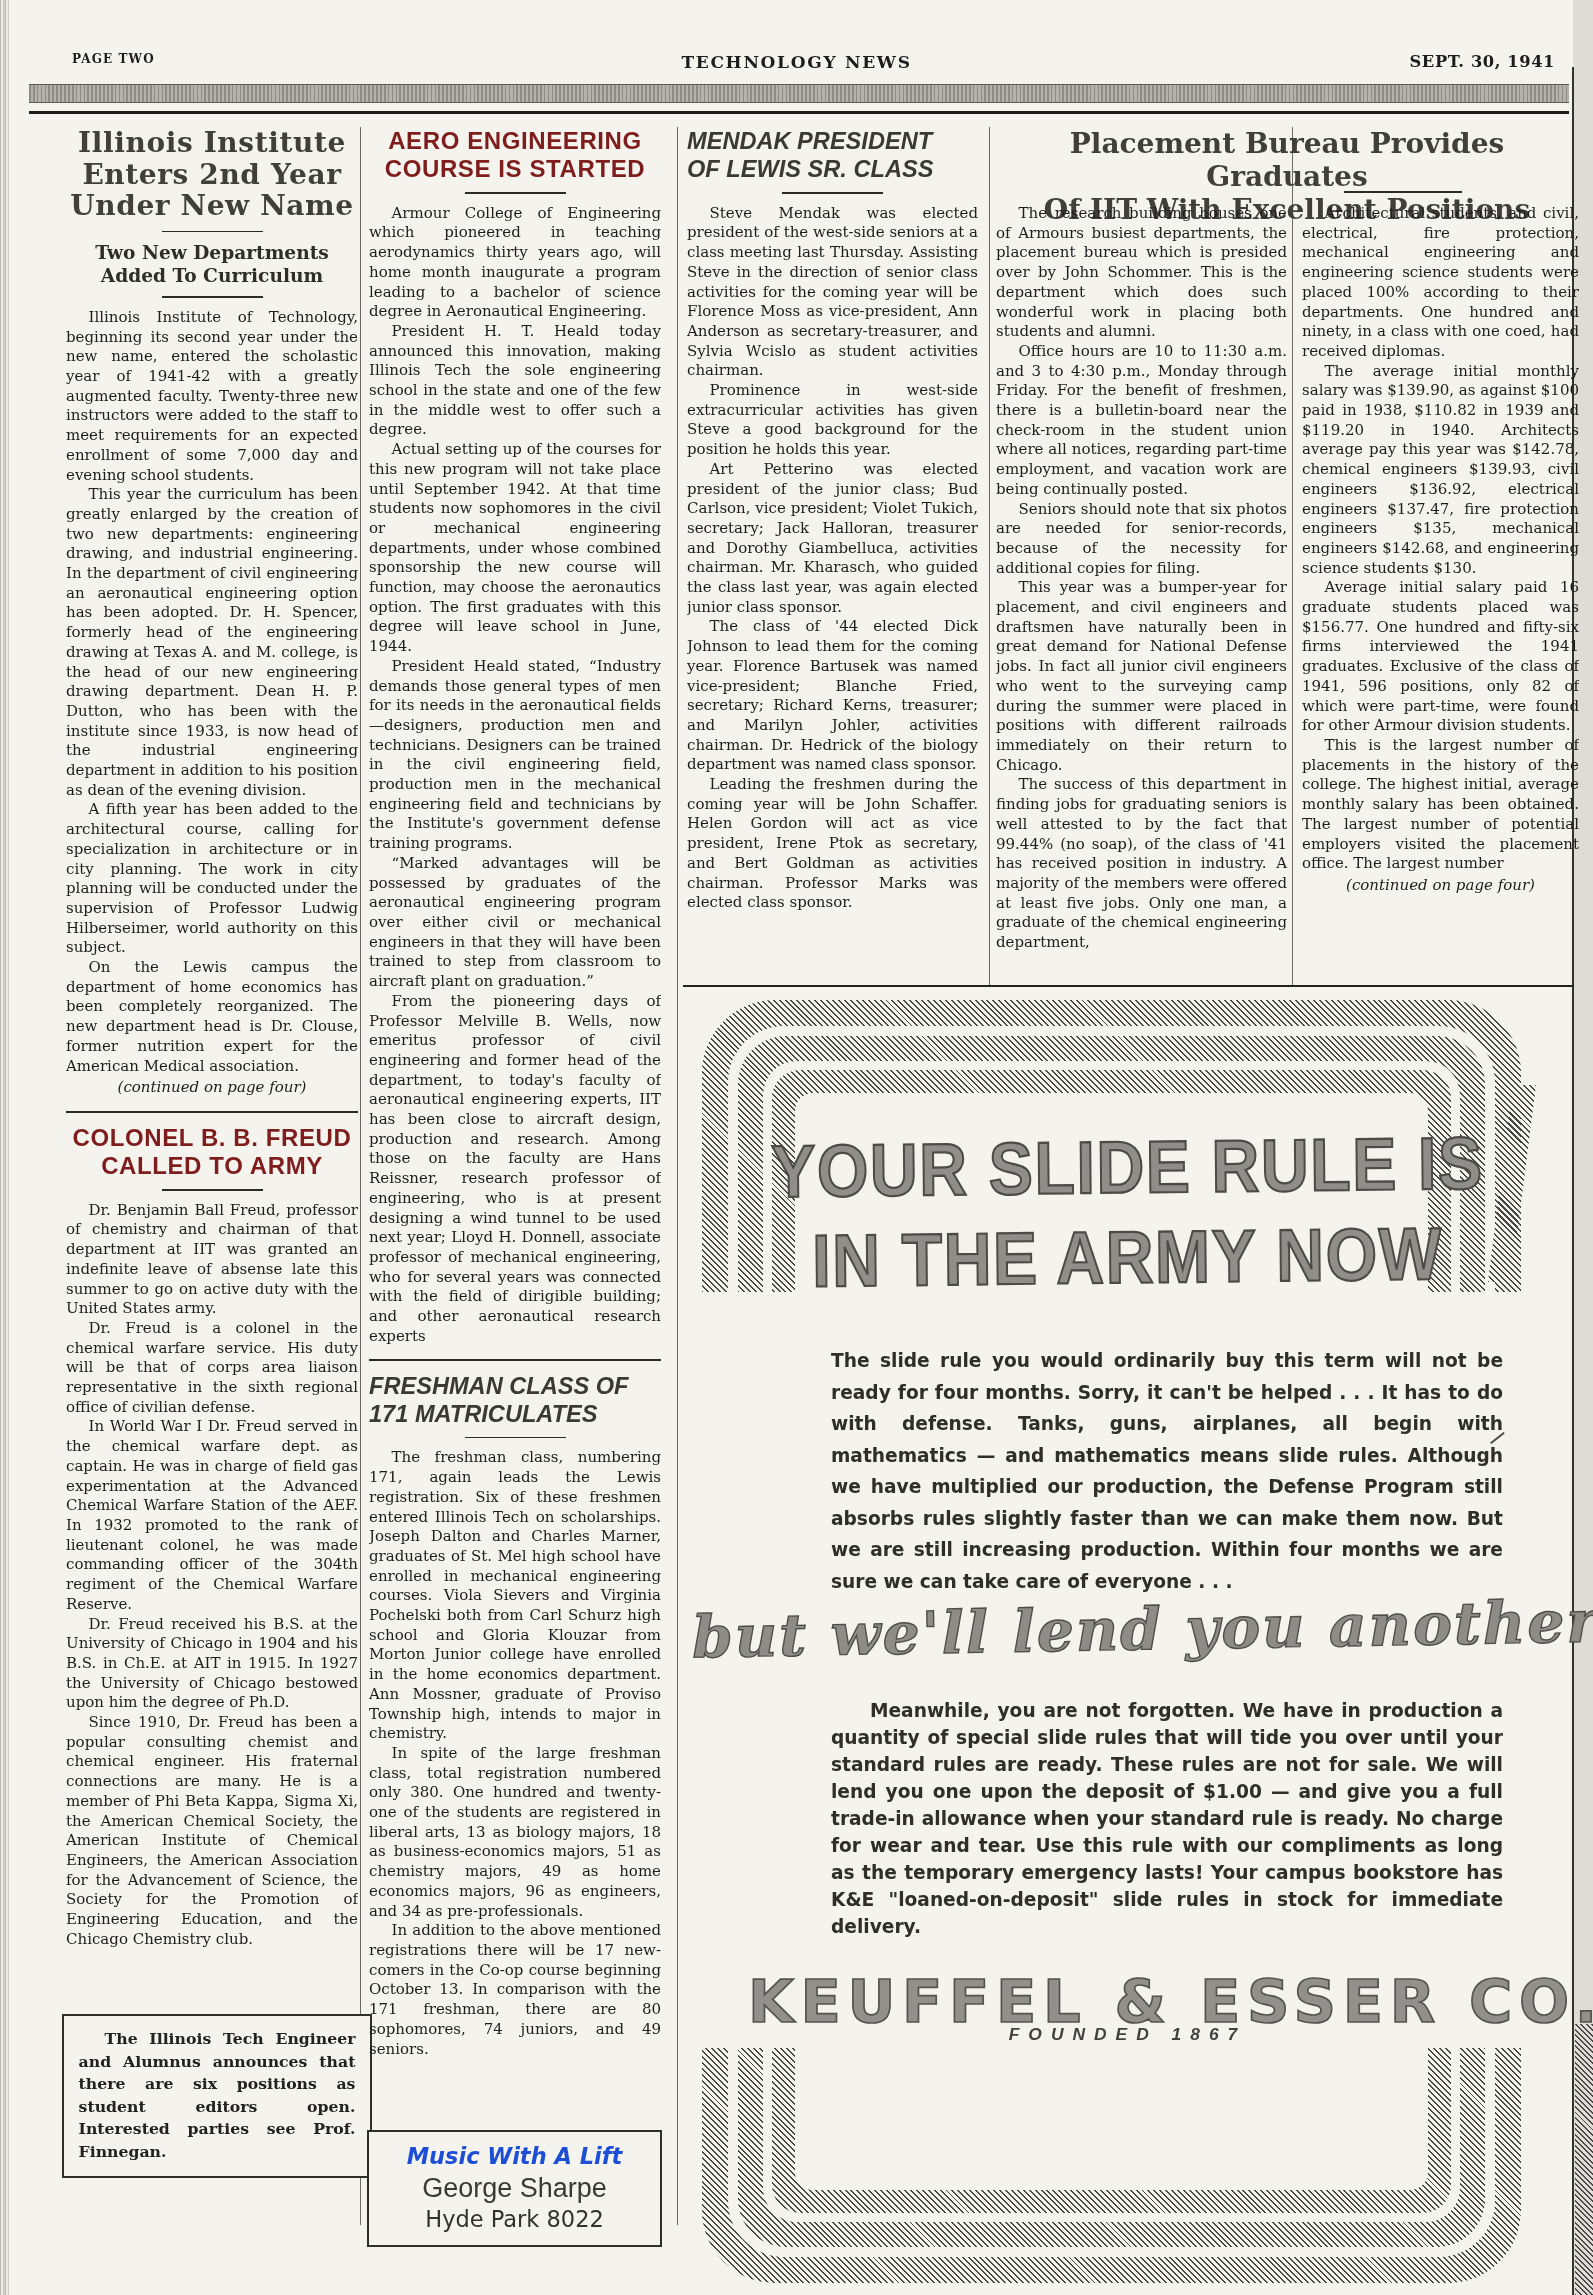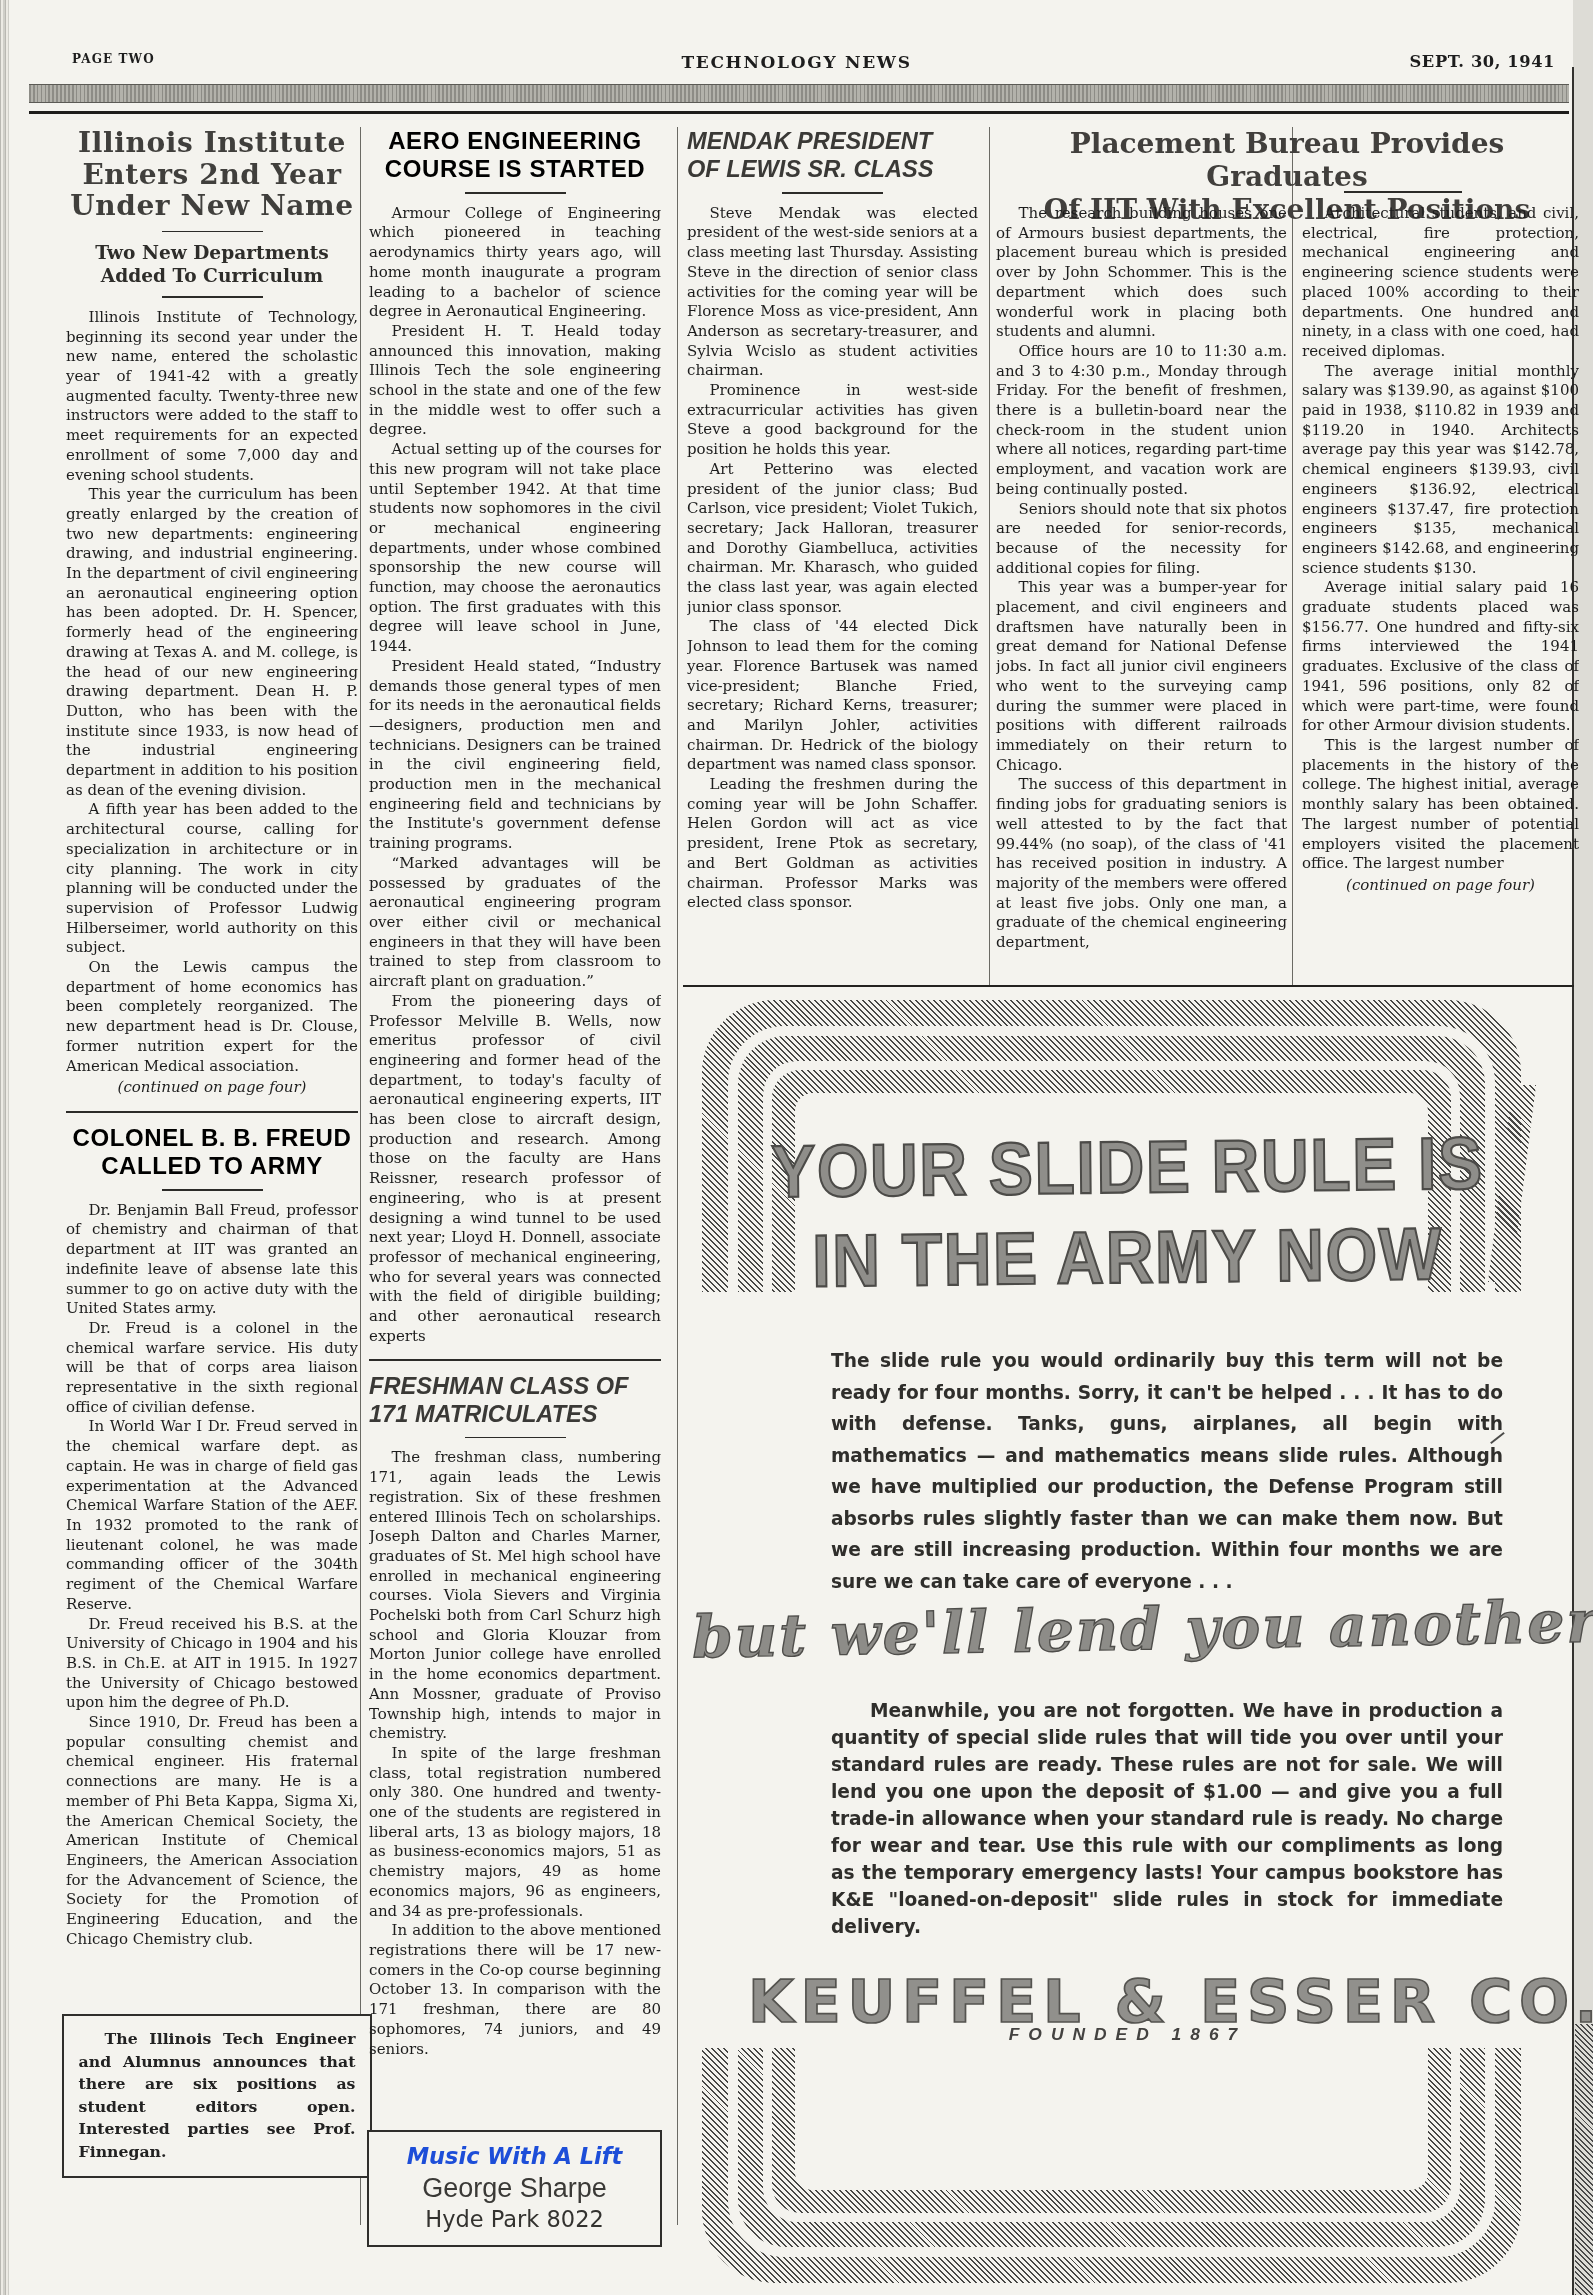--- a/index.html
+++ b/index.html
@@ -22,21 +22,21 @@
      border-top:1.1px solid #5b5a55;border-bottom:1.1px solid #5b5a55;}
   .rule-thin{position:absolute;left:29px;right:23.6px;top:111px;height:2.8px;background:#1e1d1b;}
   
   .vrule{position:absolute;width:1.1px;background:#6b6a64;}
   
   .col{position:absolute;top:127px;overflow:hidden;}
   .col p{margin:0;text-indent:22.5px;font-size:15px;line-height:19.7px;text-align:justify;}
   .headline-serif{font-weight:bold;text-align:center;color:#403f3c;font-size:28px;line-height:31.5px;
       font-family:"DejaVu Serif",serif;letter-spacing:0.6px;}
   .subhead{font-weight:bold;text-align:center;font-size:18.6px;line-height:22.5px;color:#2e2d2a;margin-top:5.6px;}
-  .headline-sans{font-weight:bold;text-align:center;color:#000000;font-size:24px;line-height:28px;
+  .headline-sans{font-weight:bold;text-align:center;color:#7f1d1d;font-size:24px;line-height:28px;
       font-family:"Liberation Sans",sans-serif;letter-spacing:0.6px;}
   .headline-italic{font-weight:bold;font-style:italic;text-align:left;color:#3a3936;font-size:23.6px;
       line-height:28px;font-family:"Liberation Sans",sans-serif;}
   .hr-short{width:101px;height:1.7px;background:#2c2b28;margin:9px auto 10px auto;}
   .hr-full{height:1.7px;background:#2c2b28;margin:12.4px 0 11.2px 0;}
   .continued{text-align:center;font-style:italic;font-size:15px;line-height:22.5px;}
   .boxed{position:absolute;border:2.2px solid #2f2e2b;background:#f4f3ee;box-sizing:border-box;}
   .box-engineer{left:62px;top:2014px;width:310px;padding:12.4px 14.6px;}
   .box-engineer .txt{font-weight:bold;font-size:15.7px;line-height:22.5px;text-align:justify;text-indent:26px;color:#222;}
   .box-music{left:367px;top:2130px;width:295px;padding:10px 5.6px 12.4px 5.6px;text-align:center;}

